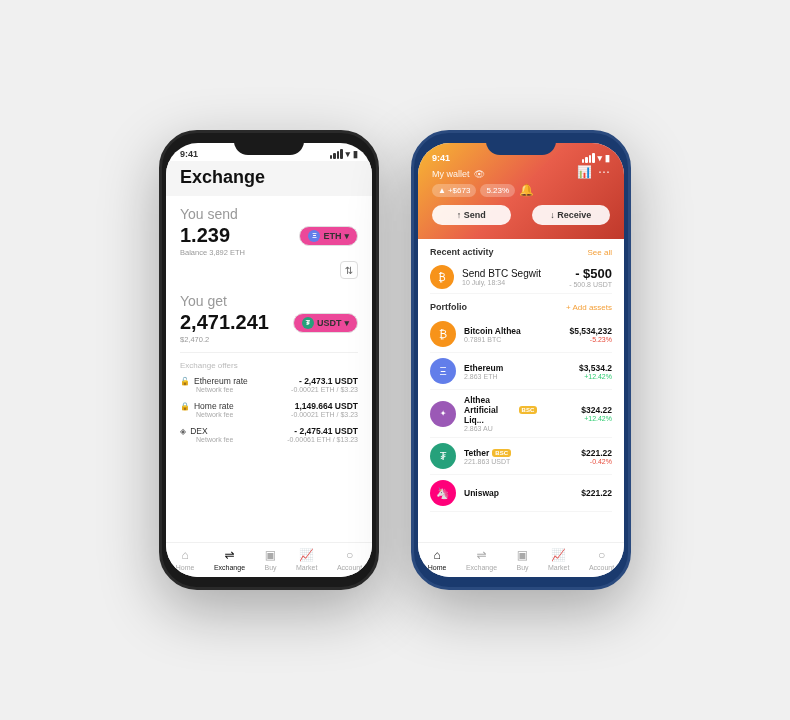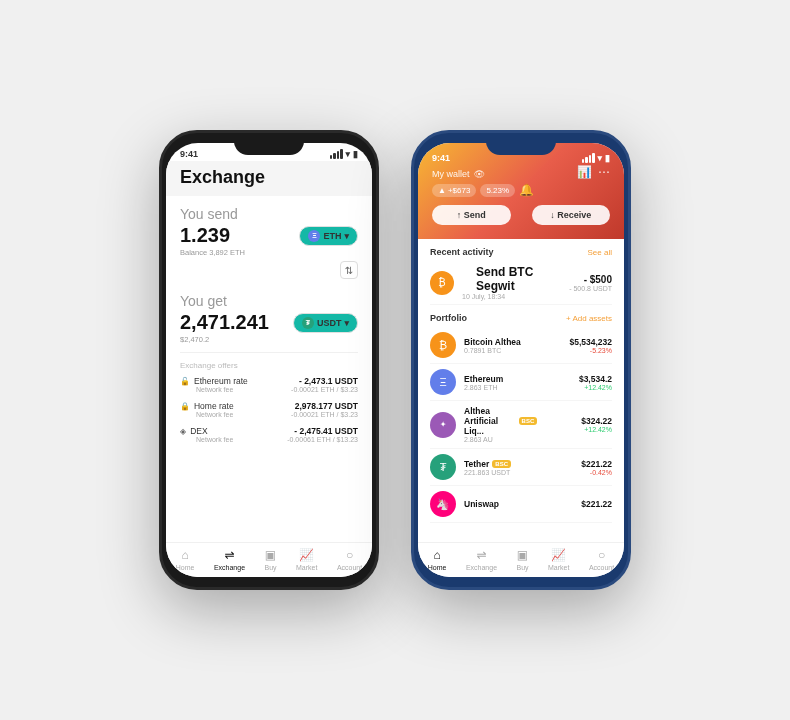--- a/index.html
+++ b/index.html
@@ -121,21 +121,21 @@
     .currency-pill {
       display: flex;
       align-items: center;
       gap: 3px;
       border: 1px solid #e0e0e0;
       border-radius: 14px;
       padding: 3px 8px;
       font-size: 9px;
       font-weight: 600;
       color: #333;
-      background: #14b8a6;
+      background: #ec4899;
     }
     .currency-icon {
       width: 12px;
       height: 12px;
       border-radius: 50%;
       display: inline-flex;
       align-items: center;
       justify-content: center;
       font-size: 7px;
     }
@@ -355,34 +355,33 @@
       border-radius: 50%;
       display: flex;
       align-items: center;
       justify-content: center;
       font-size: 10px;
       flex-shrink: 0;
     }
     .btc-icon-bg { background: #f7931a; color: #fff; }
     .activity-info { flex: 1; }
     .activity-name {
-      font-size: 12px;
-      font-weight: 700;
+      font-size: 10px;
+      font-weight: 400;
       color: #111;
-      margin-left: 14px;
     }
     .activity-date {
       font-size: 7px;
       color: #aaa;
     }
     .activity-amount {
       text-align: right;
     }
     .amount-primary {
-      font-size: 10px;
+      font-size: 13px;
       font-weight: 600;
       color: #111;
     }
     .amount-secondary {
       font-size: 7px;
       color: #aaa;
     }
     .portfolio-item {
       display: flex;
       align-items: center;
@@ -544,21 +543,21 @@
             </div>
           </div>
 
           
           <div class="offer-row">
             <div class="offer-top">
               <div class="offer-name">
                 <span class="lock-icon">🔒</span>
                 <span>Home rate</span>
               </div>
-              <span class="offer-amount">2,978.177 USDT</span>
+              <span class="offer-amount">1,149.664 USDT</span>
             </div>
             <div class="offer-bottom">
               <span class="offer-fee">Network fee</span>
               <span class="offer-fee-right">-0.00021 ETH / $3.23</span>
             </div>
           </div>
 
           
           <div class="offer-row">
             <div class="offer-top">

